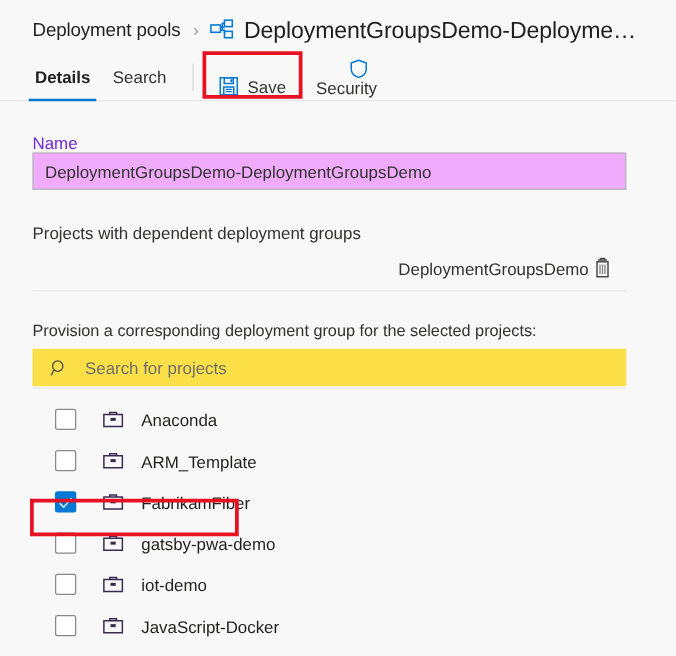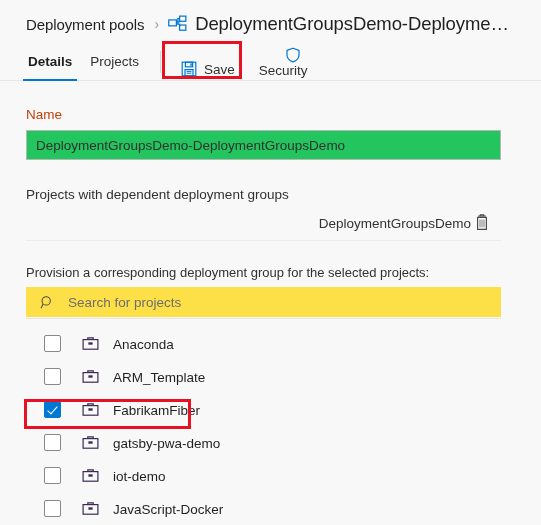--- a/index.html
+++ b/index.html
@@ -115,30 +115,30 @@
     display: block;
     flex: 0 0 auto;
   }
   .cmd.security { margin-left: 12px; flex-direction: column; }
 
   
   .content { padding: 0 26px; }
 
   .field-label {
     font-size: 13.5px;
-    color: #c2410c;
+    color: #6d28d9;
     margin-top: 26px;
-    margin-bottom: 8px;
+    margin-bottom: 0;
   }
   .name-input {
     box-sizing: border-box;
     width: 475px;
     height: 30px;
     border: 1px solid #b6b6b6;
-    background: #22c55e;
+    background: #f0abfc;
     font-family: "Liberation Sans", sans-serif;
     font-size: 13.5px;
     color: #323130;
     padding: 0 9px;
     outline: none;
   }
 
   .section-label {
     font-size: 13.5px;
     color: #323130;
@@ -277,21 +277,21 @@
     <path d="M12.2 3.9 H10.4 V9.6" stroke="#0078d4" stroke-width="1.3" fill="none"></path>
   </svg>
   <span class="bc-current">DeploymentGroupsDemo-Deployment...</span>
 </div>
 
 <div class="cmdbar">
   <div class="tab active">
     <span>Details</span>
   </div>
   <div class="tab">
-    <span>Projects</span>
+    <span>Search</span>
   </div>
 
   <div class="divider"></div>
 
   <div class="cmd">
     <svg class="ci" viewBox="0 0 16 16">
       <rect x="1.2" y="1.2" width="13.6" height="13.6" fill="none" stroke="#0078d4" stroke-width="1.2"></rect>
       <rect x="4.4" y="1.2" width="7.2" height="4.6" fill="none" stroke="#0078d4" stroke-width="1.2"></rect>
       <rect x="9.3" y="2.4" width="1.5" height="2.3" fill="#0078d4"></rect>
       <rect x="4.0" y="8.6" width="8.0" height="6.2" fill="none" stroke="#0078d4" stroke-width="1.2"></rect>

